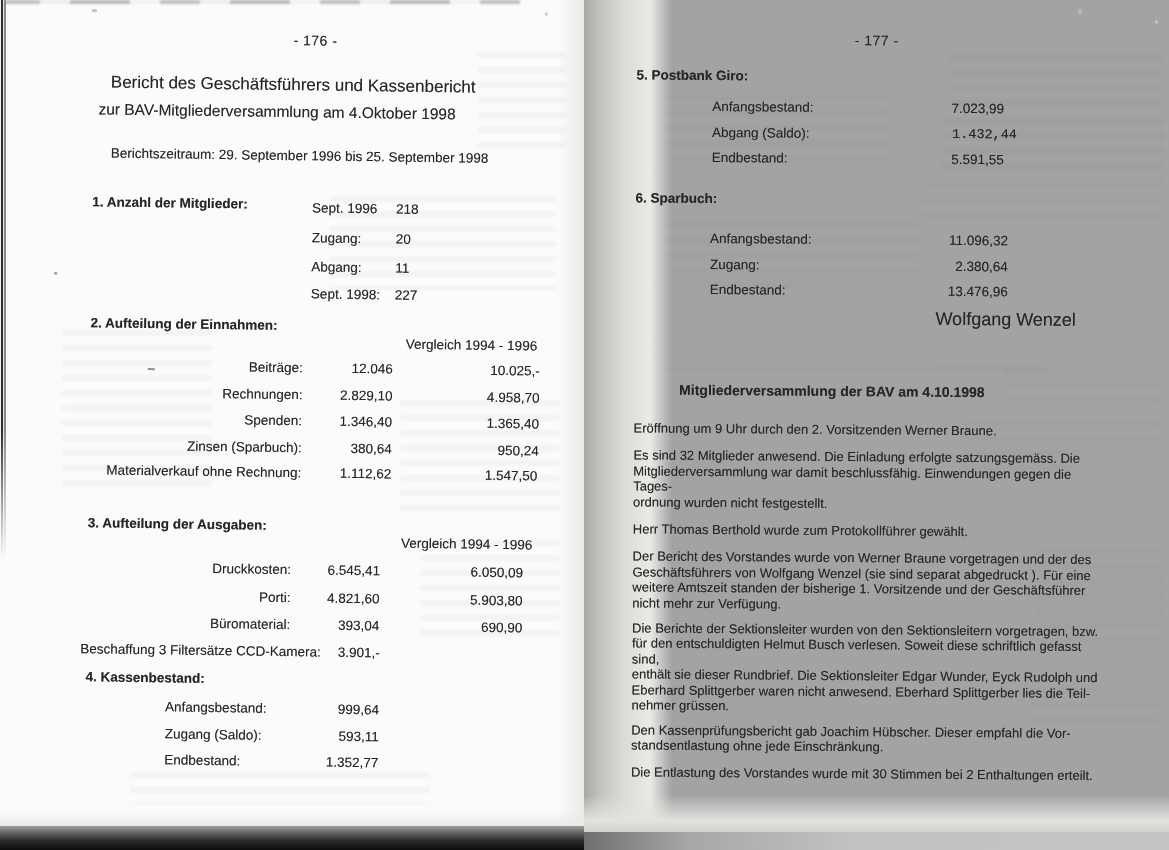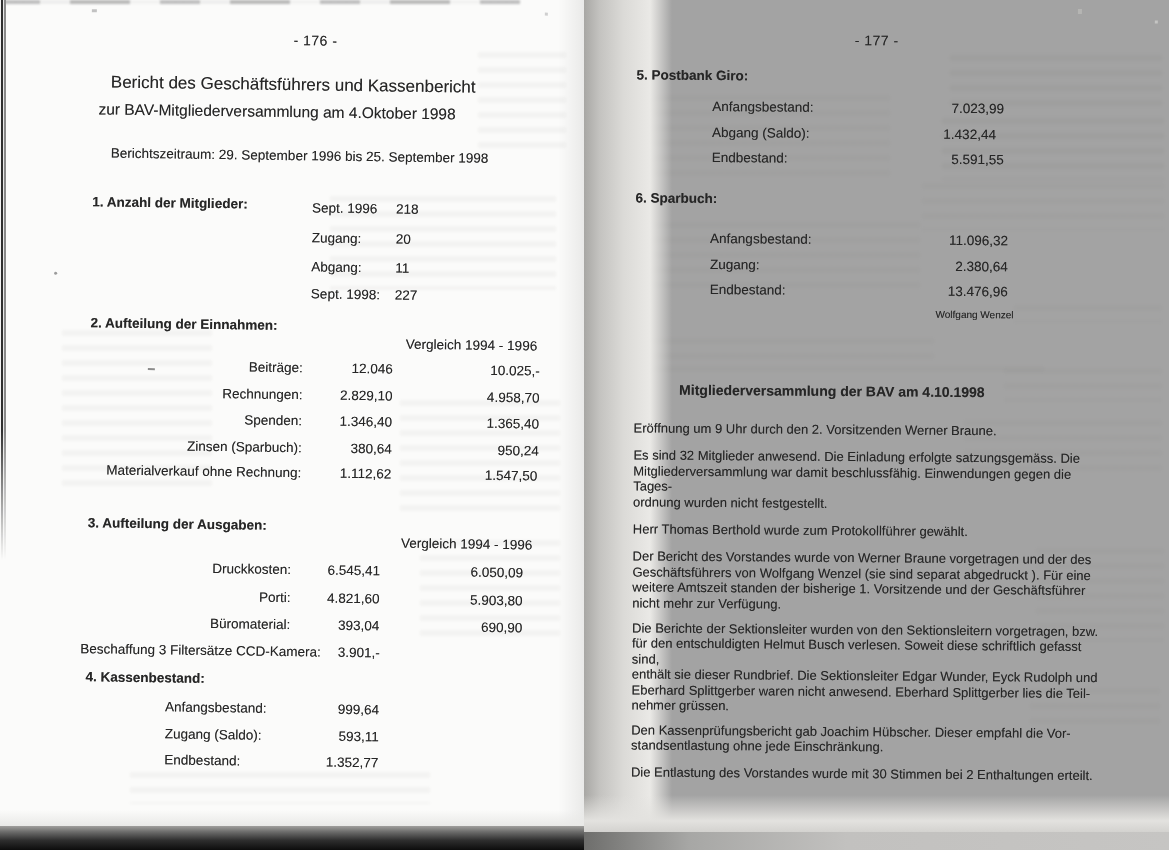--- a/index.html
+++ b/index.html
@@ -44,21 +44,21 @@
   .right-rot { transform:rotate(0.45deg); transform-origin:0 0; }
   .t { position:absolute; white-space:nowrap; text-shadow:0 0 0.6px rgba(50,50,50,0.5); }
   .pgnum   { font-size:14px; letter-spacing:.5px; text-align:center; }
   .title1  { font-size:17px; }
   .title2  { font-size:15.5px; }
   .subtitle{ font-size:13.5px; }
   .h       { font-size:13.5px; font-weight:bold; }
   .cmp-h   { font-size:13.5px; }
   .lrow { position:absolute; left:0; width:100%; height:18px; font-size:13.5px; }
   .cell { position:absolute; white-space:nowrap; text-shadow:0 0 0.6px rgba(50,50,50,0.5); }
-  .sig { font-size:10px; }
+  .sig { font-size:18px; }
   .meeting-h { font-size:14px; font-weight:bold; text-align:center; }
   .para { position:relative; white-space:pre-line; font-size:13px; line-height:15.4px;
     text-shadow:0 0 0.6px rgba(50,50,50,0.5); }
   .paras { position:absolute; left:53px; top:420px; width:480px; }
 </style>
 </head>
 <body>
 
 <div class="stage">
 
@@ -185,21 +185,21 @@
     <div class="content right-rot">
       <div class="t pgnum" style="left:253px; top:30px; width:80px;">- 177 -</div>
 
       <div class="t h" style="left:53px; top:67px;">5. Postbank Giro:</div>
       <div class="lrow" style="top:98px;">
         <span class="cell" style="left:129px;">Anfangsbestand:</span>
         <span class="cell" style="right:244px;">7.023,99</span>
       </div>
       <div class="lrow" style="top:124px;">
         <span class="cell" style="left:129px;">Abgang (Saldo):</span>
-        <span class="cell" style="right:252px;">1.432,44</span>
+        <span class="cell" style="right:231px;font-family:Liberation Mono, monospace;">1.432,44</span>
       </div>
       <div class="lrow" style="top:149px;">
         <span class="cell" style="left:129px;">Endbestand:</span>
         <span class="cell" style="right:244px;">5.591,55</span>
       </div>
 
       <div class="t h" style="left:53px; top:190px;">6. Sparbuch:</div>
       <div class="lrow" style="top:230px;">
         <span class="cell" style="left:128px;">Anfangsbestand:</span>
         <span class="cell" style="right:239px;">11.096,32</span>

